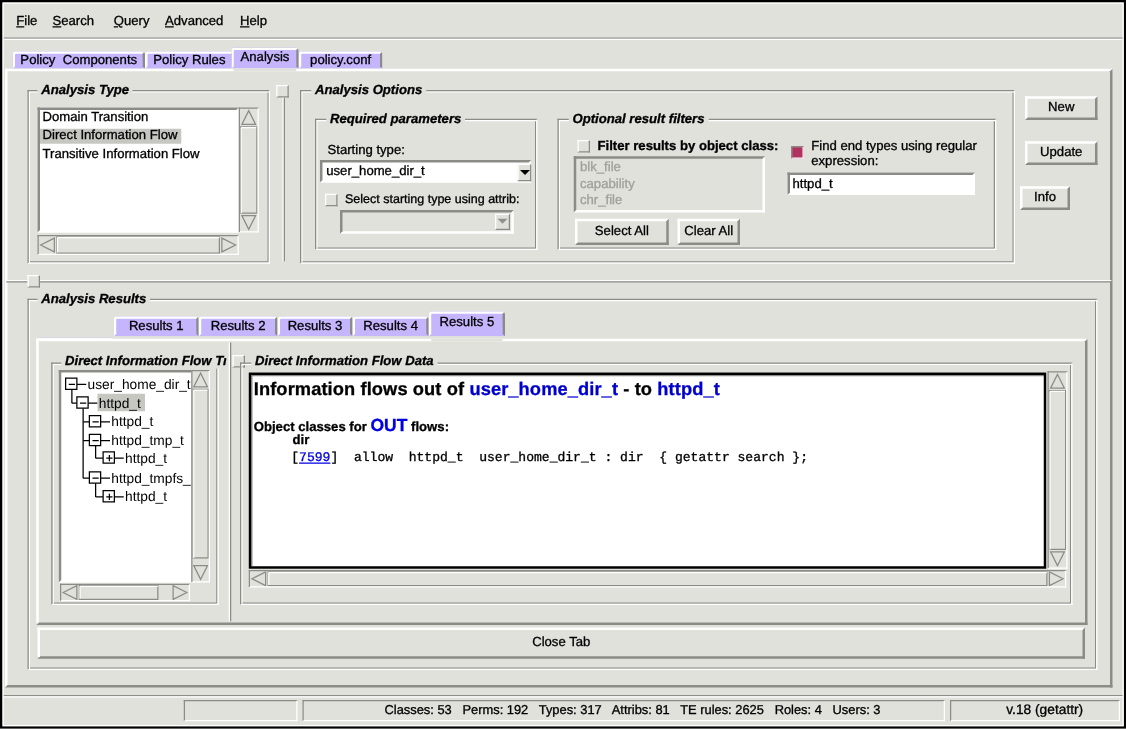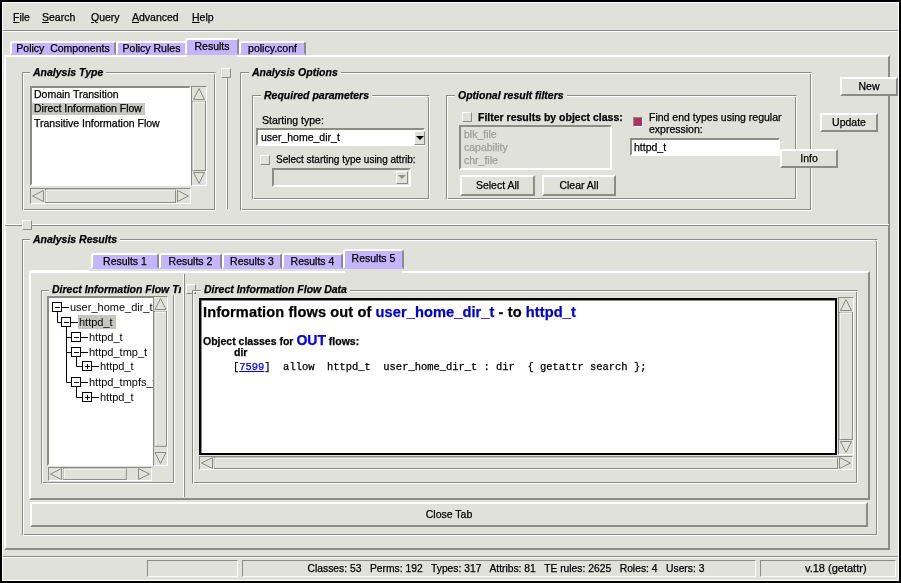--- a/index.html
+++ b/index.html
@@ -26,21 +26,21 @@
 <div class="abs txt" style="left:42px;top:11px;"><u>S</u>earch</div>
 <div class="abs txt" style="left:91px;top:11px;"><u>Q</u>uery</div>
 <div class="abs txt" style="left:132px;top:11px;"><u>A</u>dvanced</div>
 <div class="abs txt" style="left:192px;top:11px;"><u>H</u>elp</div>
 <div class="abs" style="left:3px;top:30px;width:895px;height:1px;background:#8c8c87;"></div>
 <div class="abs" style="left:3px;top:31px;width:895px;height:1px;background:#ffffff;"></div>
 
 <div class="tab" style="left:10px;top:41px;width:106px;height:14px;line-height:11px;">Policy&nbsp; Components</div>
 <div class="tab" style="left:116px;top:41px;width:71px;height:14px;line-height:11px;">Policy Rules</div>
 <div class="tab" style="left:239px;top:41px;width:67px;height:14px;line-height:11px;">policy.conf</div>
-<div class="tab" style="left:185px;top:38px;width:54px;height:17px;line-height:13px;">Results</div>
+<div class="tab" style="left:185px;top:38px;width:54px;height:17px;line-height:13px;">Analysis</div>
 
 <div class="abs raised" style="left:4px;top:55px;width:886px;height:495px;"></div>
 <div class="abs" style="left:187px;top:55px;width:50px;height:2px;background:#e1e1dc;"></div>
 
 <div class="abs groove" style="left:22px;top:72px;width:194px;height:139px;"></div>
 <div class="glabel" style="left:30px;top:66px;">Analysis Type</div>
 
 <div class="abs sunken" style="left:30px;top:86px;width:161px;height:100px;"></div>
 <div class="abs txt" style="left:34px;top:88px;">Domain Transition</div>
 <div class="abs" style="left:32px;top:103px;width:113px;height:12px;background:#c7c7c2;"></div>
@@ -89,29 +89,29 @@
 
 <div class="abs groove" style="left:446px;top:95px;width:351px;height:105px;"></div>
 <div class="glabel" style="left:455px;top:89px;">Optional result filters</div>
 <div class="abs raised1" style="left:462px;top:112px;width:10px;height:10px;"></div>
 <div class="abs txt" style="left:478px;top:111px;font-weight:bold;">Filter results by object class:</div>
 <div class="abs sunken" style="left:459px;top:125px;width:153px;height:45px;background:#e1e1dc;"></div>
 <div class="abs txt" style="left:464px;top:128px;color:#a0a09b;">blk_file</div>
 <div class="abs txt" style="left:464px;top:141px;color:#a0a09b;">capability</div>
 <div class="abs txt" style="left:464px;top:154px;color:#a0a09b;">chr_file</div>
 <div class="abs raised btxt" style="left:460px;top:175px;width:75px;height:21px;line-height:16px;">Select All</div>
-<div class="abs raised btxt" style="left:542px;top:175px;width:74px;height:21px;line-height:16px;">Clear All</div>
+<div class="abs raised btxt" style="left:542px;top:175px;width:50px;height:21px;line-height:16px;">Clear All</div>
 <div class="abs sunken1" style="left:633px;top:117px;width:10px;height:10px;background:#b03060;"></div>
 <div class="abs txt" style="left:649px;top:111px;">Find end types using regular<br>expression:</div>
 <div class="abs sunken" style="left:630px;top:138px;width:150px;height:18px;"></div>
 <div class="abs txt" style="left:634px;top:141px;">httpd_t</div>
 
-<div class="abs raised btxt" style="left:820px;top:77px;width:58px;height:19px;line-height:14px;margin-left:20px;">New</div>
+<div class="abs raised btxt" style="left:820px;top:77px;width:58px;height:19px;line-height:14px;">New</div>
 <div class="abs raised btxt" style="left:820px;top:113px;width:58px;height:19px;line-height:14px;">Update</div>
-<div class="abs raised btxt" style="left:780px;top:149px;width:58px;height:19px;line-height:14px;">Info</div>
+<div class="abs raised btxt" style="left:816px;top:149px;width:40px;height:19px;line-height:14px;">Info</div>
 
 <div class="abs" style="left:5px;top:224px;width:884px;height:1px;background:#ffffff;"></div>
 <div class="abs" style="left:5px;top:225px;width:884px;height:1px;background:#8c8c87;"></div>
 <div class="abs raised1" style="left:22px;top:220px;width:10px;height:10px;"></div>
 
 <div class="abs groove" style="left:22px;top:239px;width:856px;height:297px;"></div>
 <div class="glabel" style="left:30px;top:233px;">Analysis Results</div>
 
 <div class="tab" style="left:29px;top:270px;width:62px;height:16px;line-height:13px;">Empty Tab</div>
 <div class="tab" style="left:91px;top:253px;width:68px;height:16px;line-height:13px;">Results 1</div>

